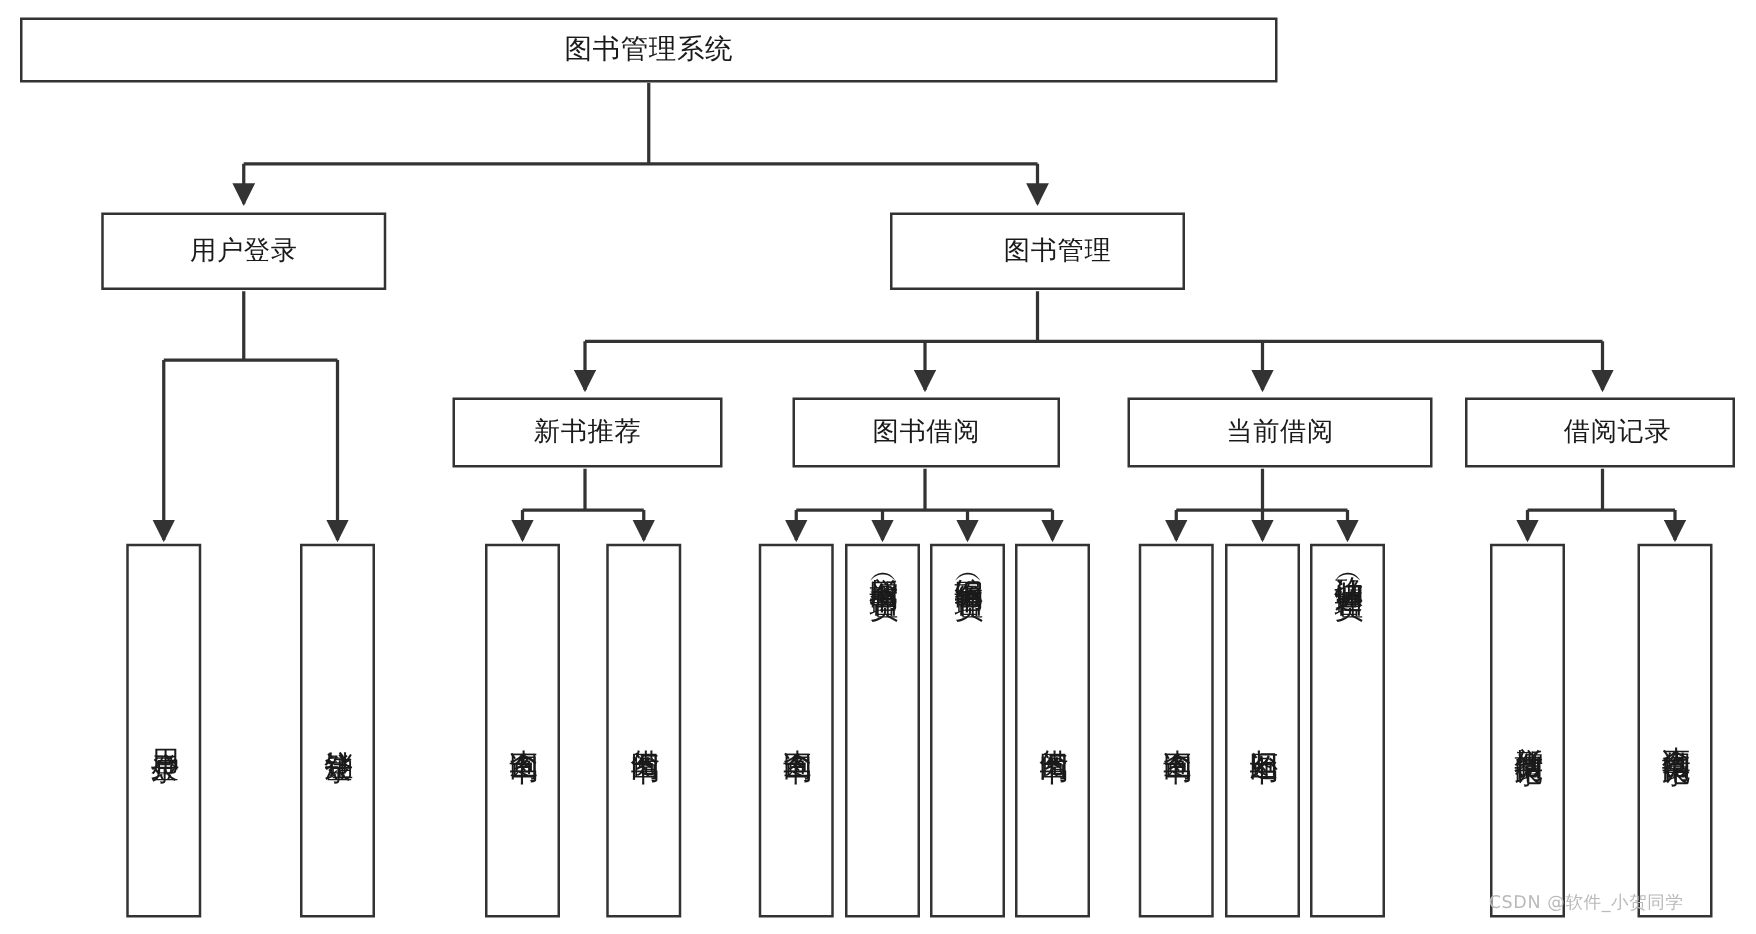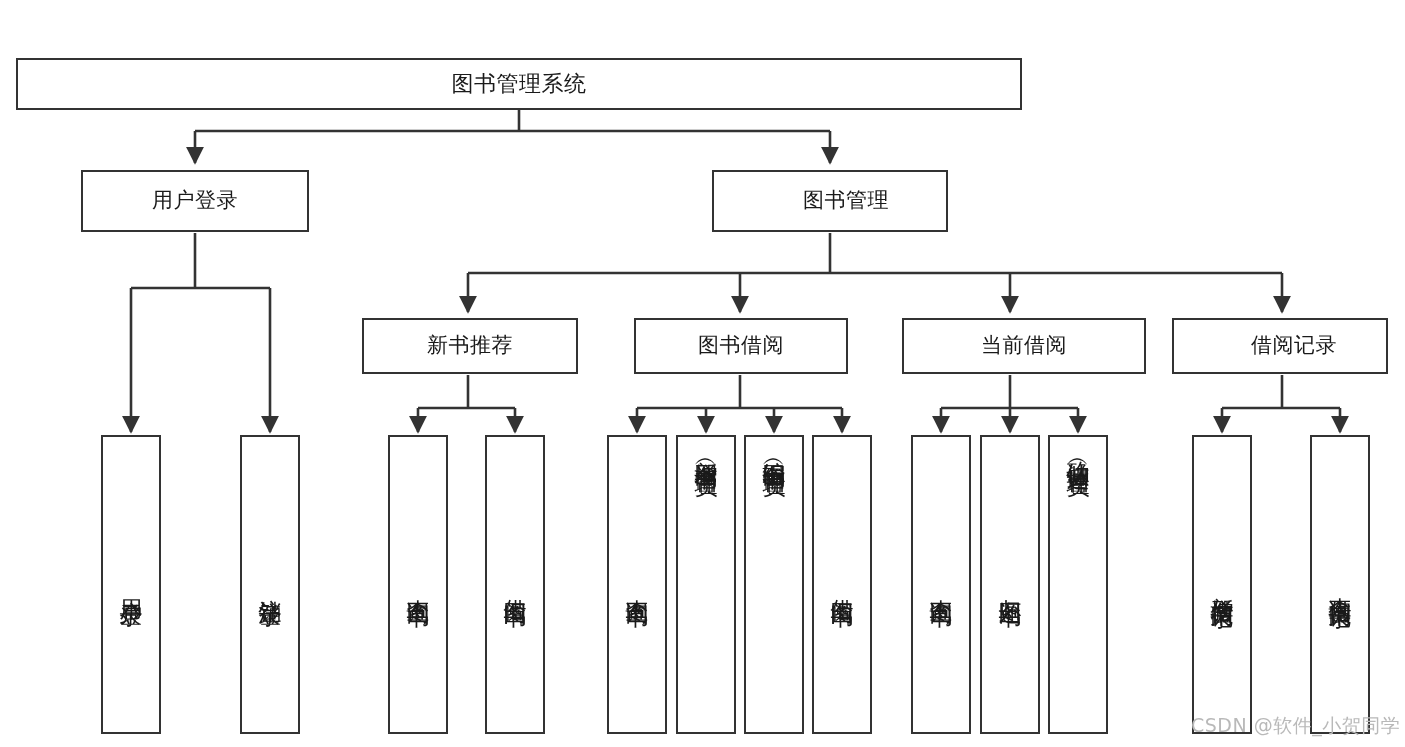--- a/index.html
+++ b/index.html
@@ -31,21 +31,20 @@
     box-sizing: border-box;
     background: #ffffff;
     border: 2px solid #333333;
     display: flex;
     align-items: center;
     justify-content: center;
     color: #1a1a1a;
   }
   .node.root {
     border-width: 2px;
-    margin-top: 44px;
   }
   .node-label {
     display: block;
     text-align: center;
     line-height: 1.22;
     white-space: nowrap;
     letter-spacing: 0.5px;
   }
   
   .node.h .node-label {
@@ -70,21 +69,21 @@
   .node.v.tall .node-label {
     font-size: 23px;
   }
   
   .node.v.center {
     align-items: center;
     padding-top: 0;
   }
   .watermark {
     position: absolute;
-    font-size: 19px;
+    font-size: 14px;
     color: #b9b9b9;
     white-space: nowrap;
     letter-spacing: 0.5px;
     font-family: "DejaVu Sans", "Liberation Sans", sans-serif;
   }
 </style>
 </head>
 <body>
 
 <div id="canvas">

